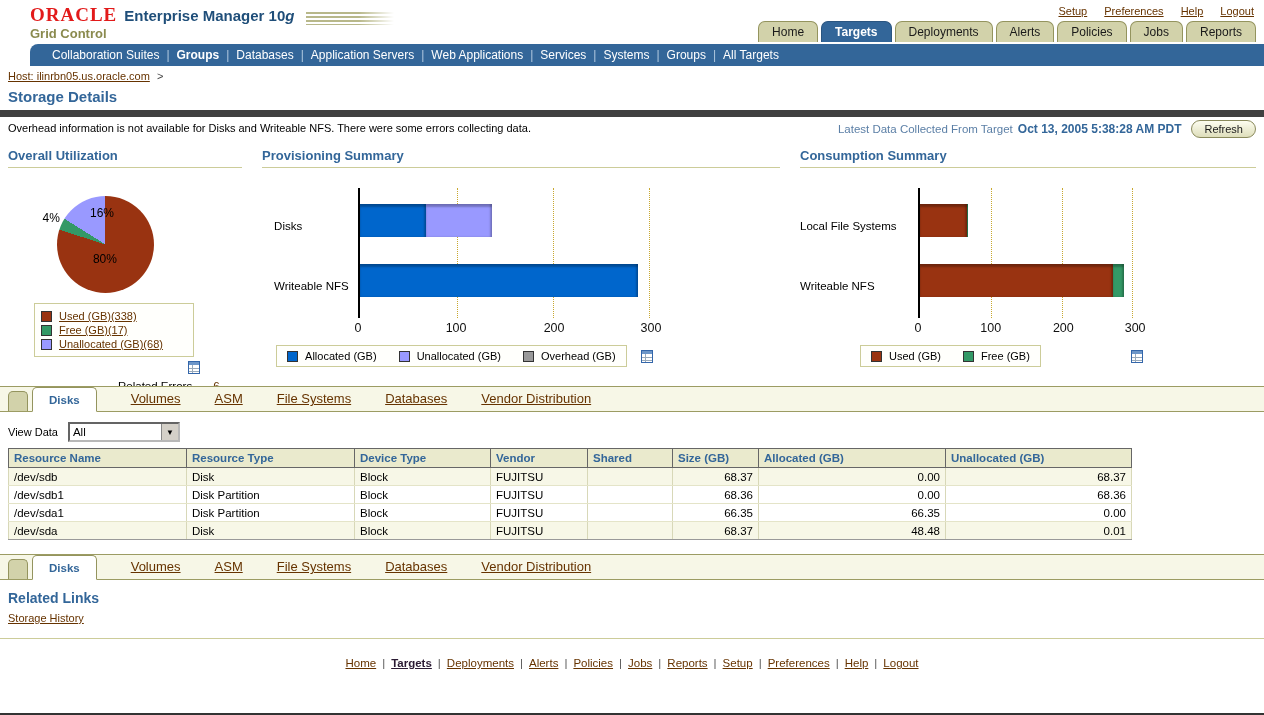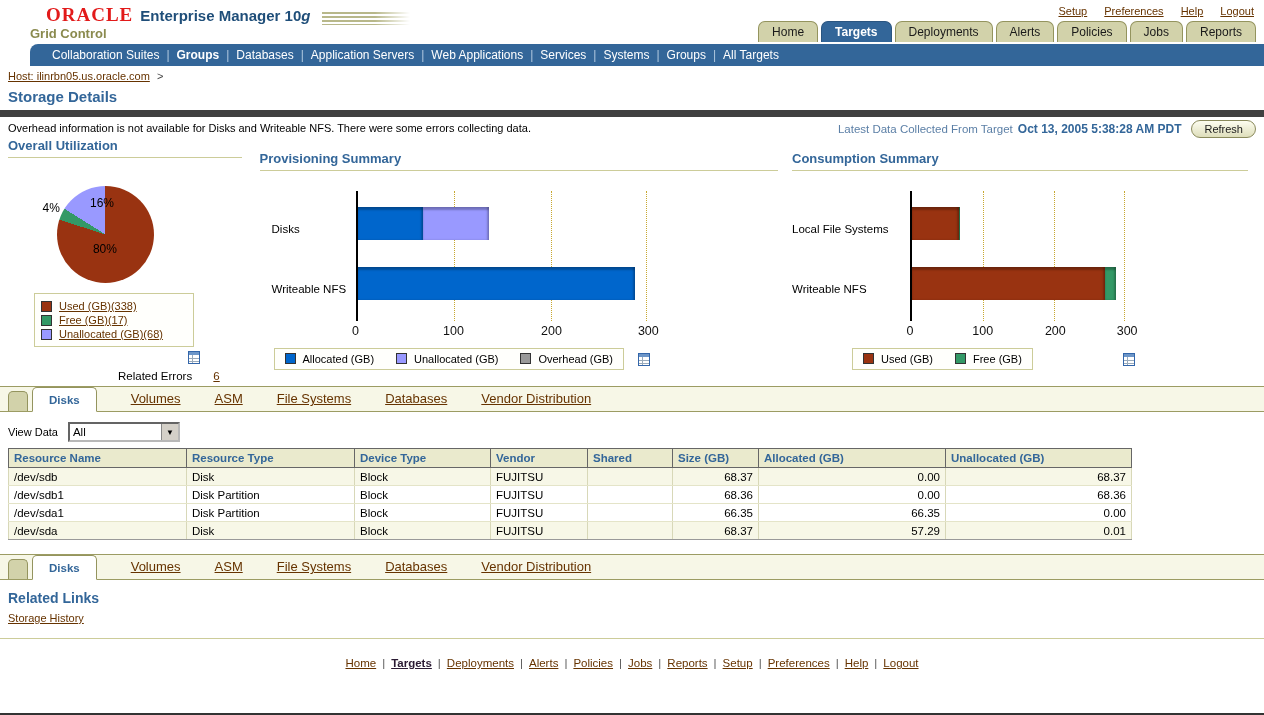--- a/index.html
+++ b/index.html
@@ -8,21 +8,21 @@
     font-family:"Liberation Sans","DejaVu Sans",sans-serif;
     font-size:11px; color:#000; background:#fff;
     border-bottom:2px solid #333; overflow:hidden; position:relative;
   }
   a { cursor:pointer; }
   .blink { color:#663300; text-decoration:underline; }
 
   
   .hdr { position:relative; height:44px; background:#fff; }
   .brand { position:absolute; left:30px; top:4px; white-space:nowrap; }
-  .oracle-logo { color:#E21A1A; font-weight:bold; font-size:19px; letter-spacing:1px; font-family:"Liberation Serif","DejaVu Serif",serif;margin-left:16px; }
+  .oracle-logo { color:#E21A1A; font-weight:bold; font-size:19px; letter-spacing:1px; font-family:"Liberation Serif","DejaVu Serif",serif; }
   .em-title { color:#1F4E79; font-weight:bold; font-size:15px; margin-left:4px; }
   .em-g { font-style:italic; }
   .deco-lines { display:inline-block; width:88px; height:13px; margin-left:8px; vertical-align:middle;
     background:repeating-linear-gradient(#B8B88A 0 2px,#fff 2px 4px);
     -webkit-mask-image:linear-gradient(90deg,#000 60%,transparent); mask-image:linear-gradient(90deg,#000 60%,transparent); }
   .grid-control { position:absolute; left:30px; top:26px; color:#8A8A4E; font-weight:bold; font-size:13px; }
   .util-links { position:absolute; right:10px; top:5px; font-size:11px; }
   .util-links a { margin-left:14px; }
   .top-tabs { position:absolute; right:8px; top:21px; display:flex; align-items:flex-end; }
   .ttab { height:21px; line-height:20px; padding:0 13px; margin-left:3px; font-size:12px;
@@ -43,21 +43,21 @@
   .page-title { color:#336699; font-size:15px; font-weight:bold; padding:4px 8px 5px;
     border-bottom:7px solid #404040; }
   .notice-row { padding:5px 8px 0; }
   .latest-row { position:absolute; right:8px; top:120px; display:flex; align-items:center; }
   .latest-label { color:#5B7FA6; font-size:11.5px; }
   .latest-value { color:#336699; font-weight:bold; font-size:12px; margin-left:5px; }
   .btn { margin-left:10px; font-size:11px; padding:2px 12px; color:#1a1a1a;
     background:linear-gradient(#FDFDF0,#DEDEBB); border:1px solid #8A8A5C; border-radius:9px; cursor:pointer; }
 
   
-  .charts { display:flex; padding:14px 16px 0 8px; height:238px;align-items:center; }
+  .charts { display:flex; padding:14px 8px 0 8px; height:238px; }
   .chart-title { color:#336699; font-size:13px; font-weight:bold; padding-bottom:4px; border-bottom:1px solid #CCCC99; }
   .col-pie { width:252px; }
   .col-prov { width:538px; margin-left:4px; }
   .col-cons { width:458px; margin-left:4px; }
   .col-pie .chart-title { width:234px; }
   .col-prov .chart-title { width:518px; }
   .col-cons .chart-title { width:456px; }
 
   .pie-wrap { position:relative; width:97px; height:97px; margin:28px 0 0 49px; }
   .pie { width:97px; height:97px; border-radius:50%; }
@@ -373,21 +373,21 @@
         <td class="num">66.35</td>
         <td class="num">0.00</td>
       </tr>
       <tr class="odd">
         <td>/dev/sda</td>
         <td>Disk</td>
         <td>Block</td>
         <td>FUJITSU</td>
         <td class="num"></td>
         <td class="num">68.37</td>
-        <td class="num">57.29</td>
+        <td class="num">48.48</td>
         <td class="num">0.01</td>
       </tr>
     </tbody>
 </table>
 
 <div class="tabstrip">
   <span class="stub"></span>
   <span class="dtab">Disks</span>
   <a class="blink dlink">Volumes</a>
   <a class="blink dlink">ASM</a>

